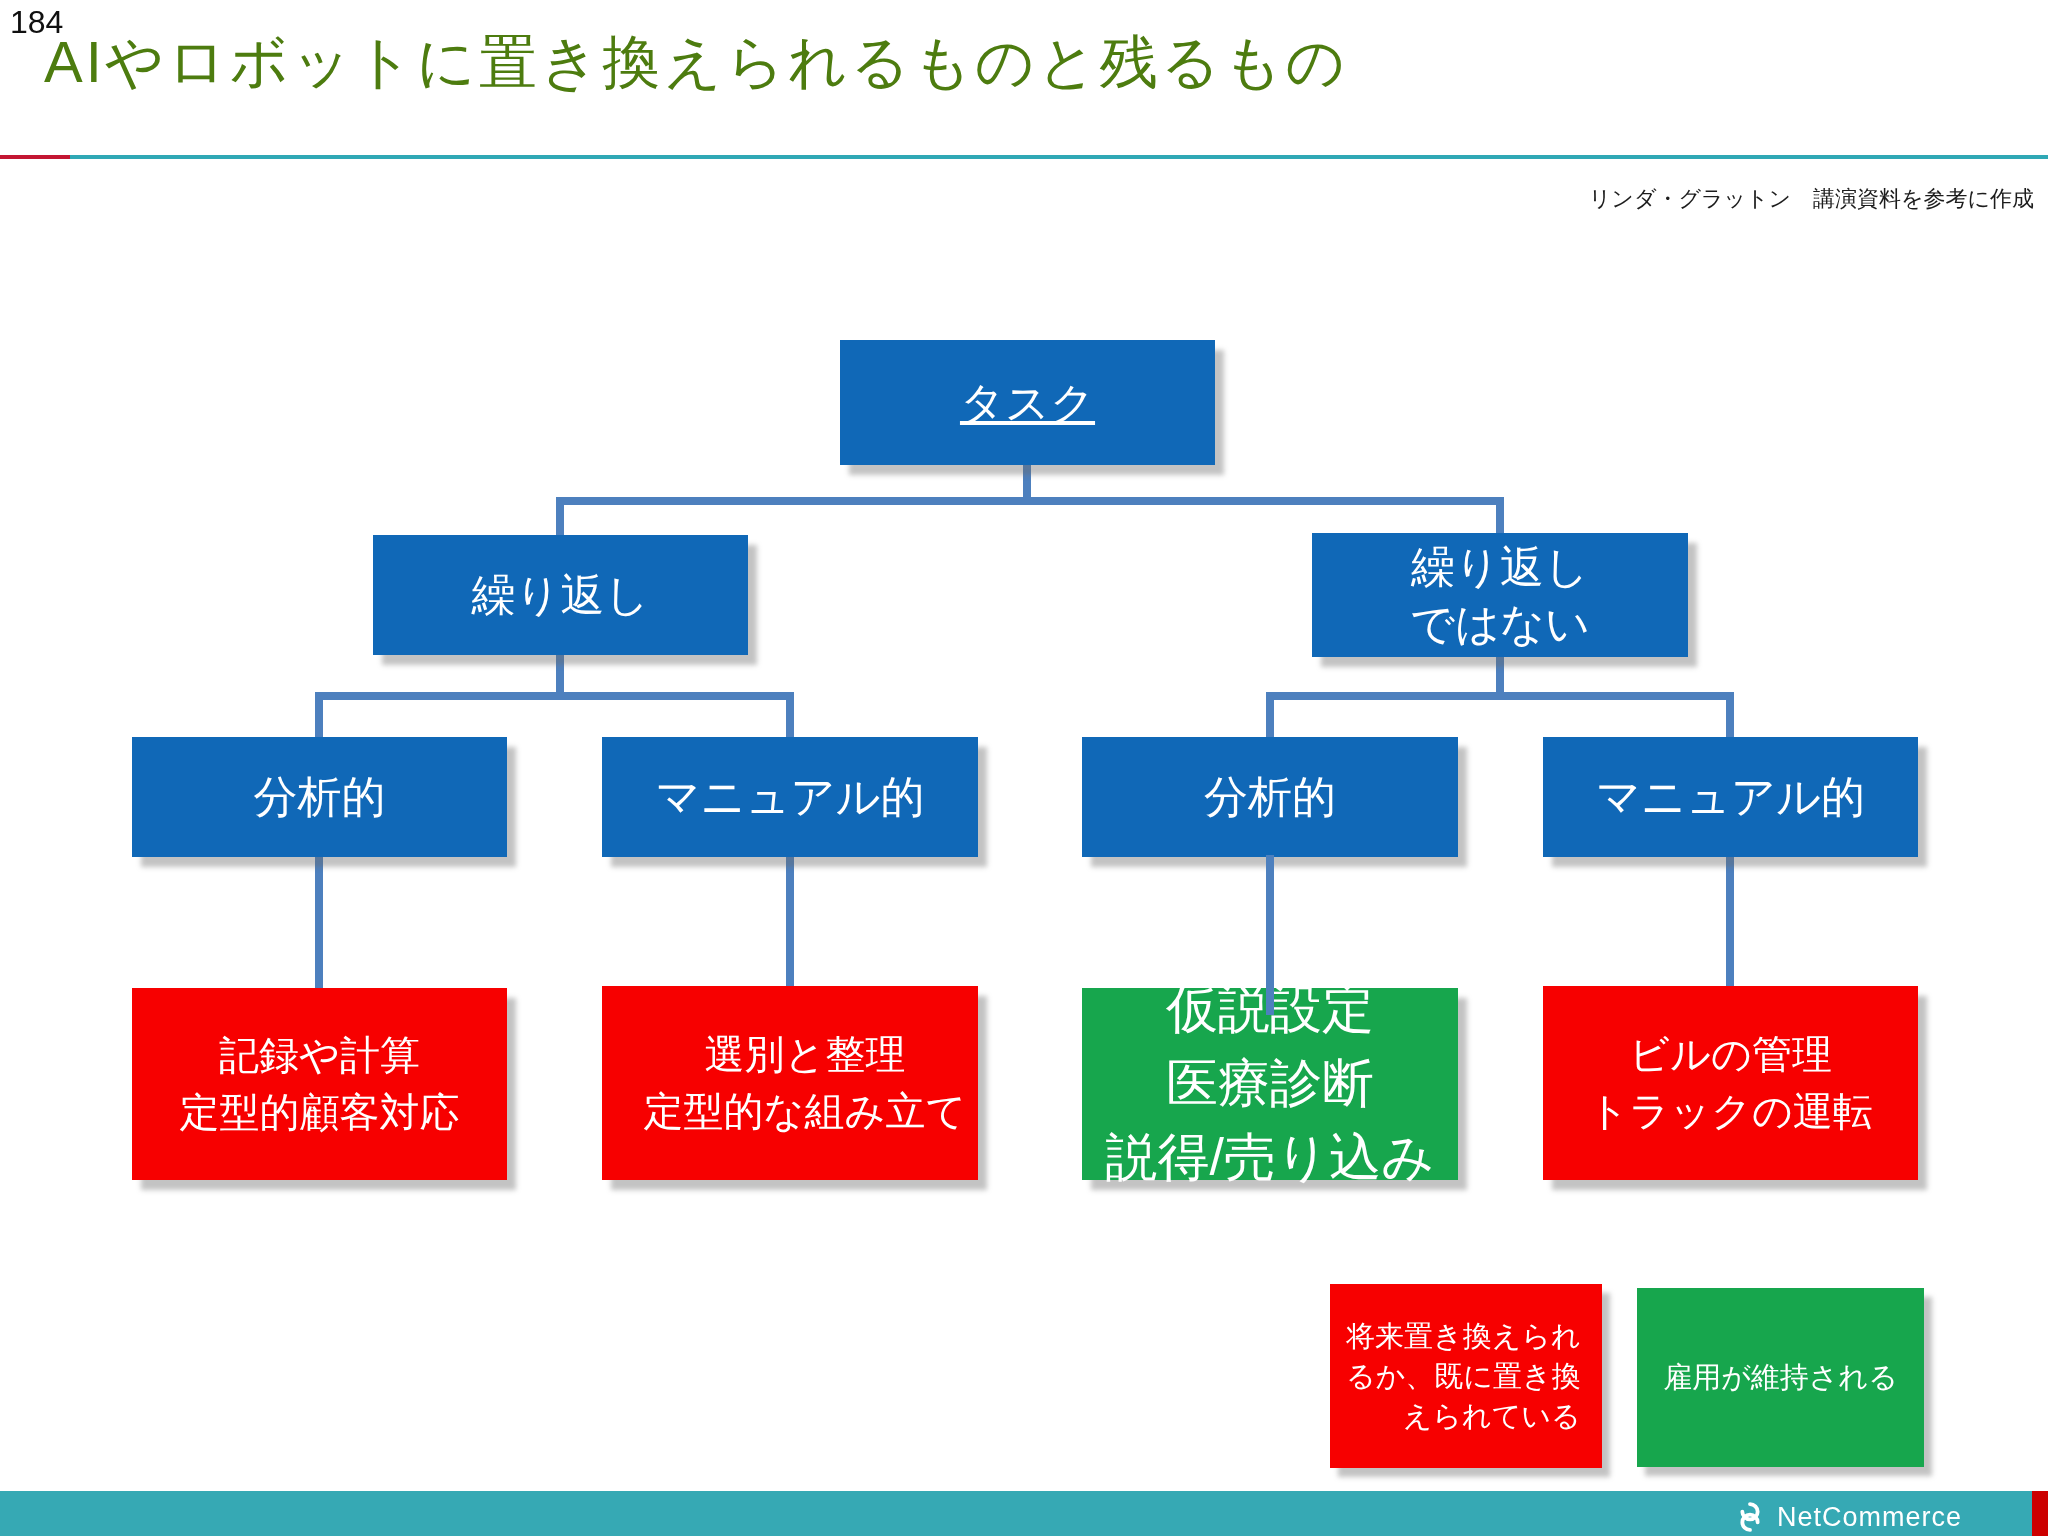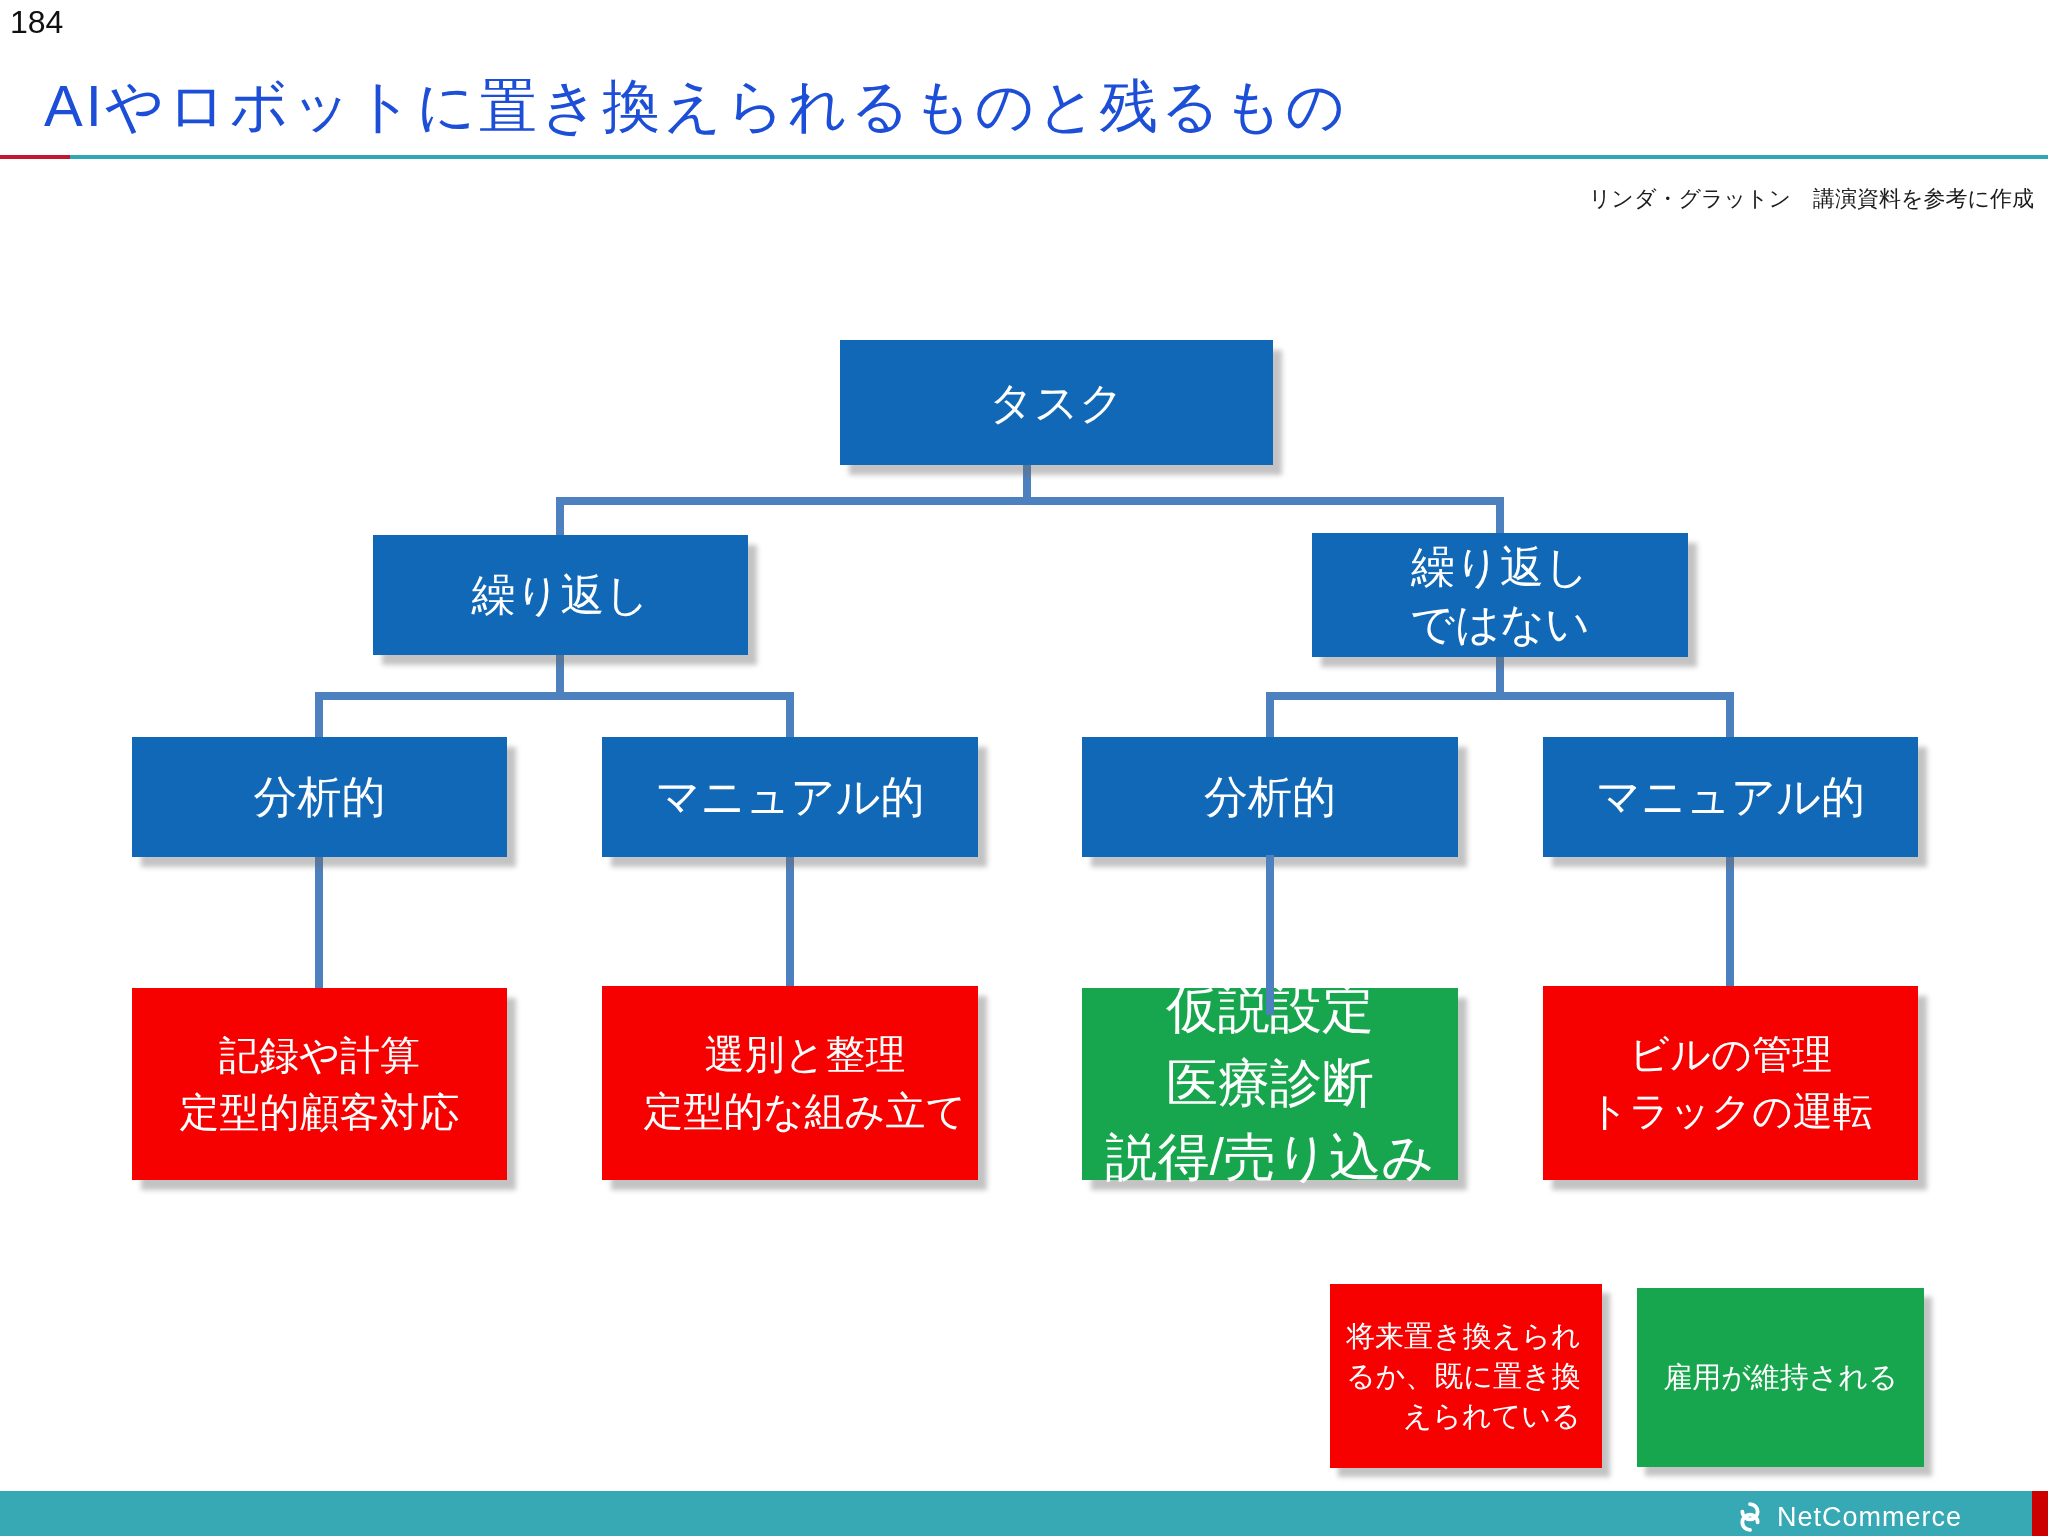--- a/index.html
+++ b/index.html
@@ -4,21 +4,21 @@
 <style>
   * { margin:0; padding:0; box-sizing:border-box; }
   html,body { background:#ffffff; }
   .slide {
     position:relative; width:2048px; height:1536px; background:#ffffff;
     font-family:"Liberation Sans", sans-serif; overflow:hidden;
   }
   .page-number { position:absolute; left:10px; top:4px; font-size:32px; color:#101010; }
   .title {
     position:absolute; left:44px; top:24px; font-size:58px; font-weight:500;
-    color:#1d4ed8; letter-spacing:3px; white-space:nowrap;margin-top:44px;
+    color:#4d7c0f; letter-spacing:3px; white-space:nowrap;
   }
   .divider-red  { position:absolute; left:0;   top:155px; width:70px;   height:4px; background:#c31632; }
   .divider-teal { position:absolute; left:70px; top:155px; width:1978px; height:4px; background:#2fa8b5; }
   .attribution { position:absolute; right:14px; top:184px; font-size:22px; color:#1c1c1c; }
 
   .conn { position:absolute; background:#4d80be; z-index:1; }
   .conn.over { z-index:3; }
 
   .box {
     position:absolute; display:flex; align-items:center; justify-content:center;
@@ -68,21 +68,21 @@
   <div class="conn" style="left:1496px; top:657px; width:8px; height:43px;"></div>
   <div class="conn" style="left:1266px; top:692px; width:468px; height:8px;"></div>
   <div class="conn" style="left:1266px; top:692px; width:8px; height:48px;"></div>
   <div class="conn" style="left:1726px; top:692px; width:8px; height:48px;"></div>
 
   <div class="conn" style="left:315px; top:855px; width:8px; height:134px;"></div>
   <div class="conn" style="left:786px; top:855px; width:8px; height:133px;"></div>
   <div class="conn over" style="left:1266px; top:855px; width:8px; height:160px;"></div>
   <div class="conn" style="left:1726px; top:855px; width:8px; height:133px;"></div>
 
-  <div class="box blue" style="left:840px; top:340px; width:433px; height:125px;">
+  <div class="box blue" style="left:840px; top:340px; width:375px; height:125px;text-decoration:underline;">
     <span class="label">タスク</span>
   </div>
 
   <div class="box blue" style="left:373px; top:535px; width:375px; height:120px;">
     <span class="label">繰り返し</span>
   </div>
   <div class="box blue" style="left:1312px; top:533px; width:376px; height:124px;">
     <span class="label">繰り返し
 ではない</span>
   </div>

